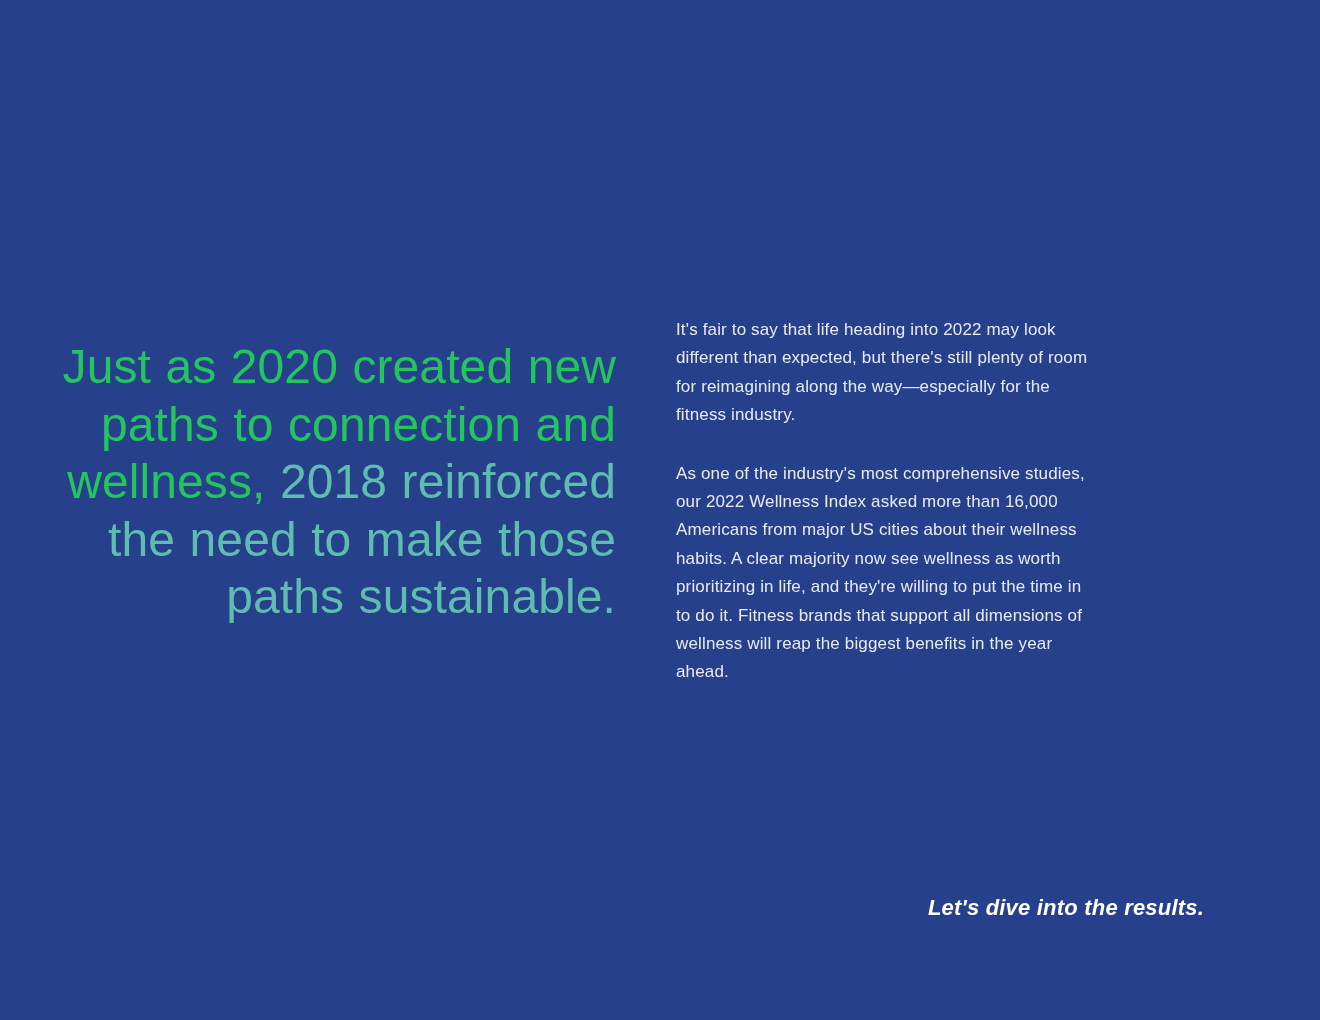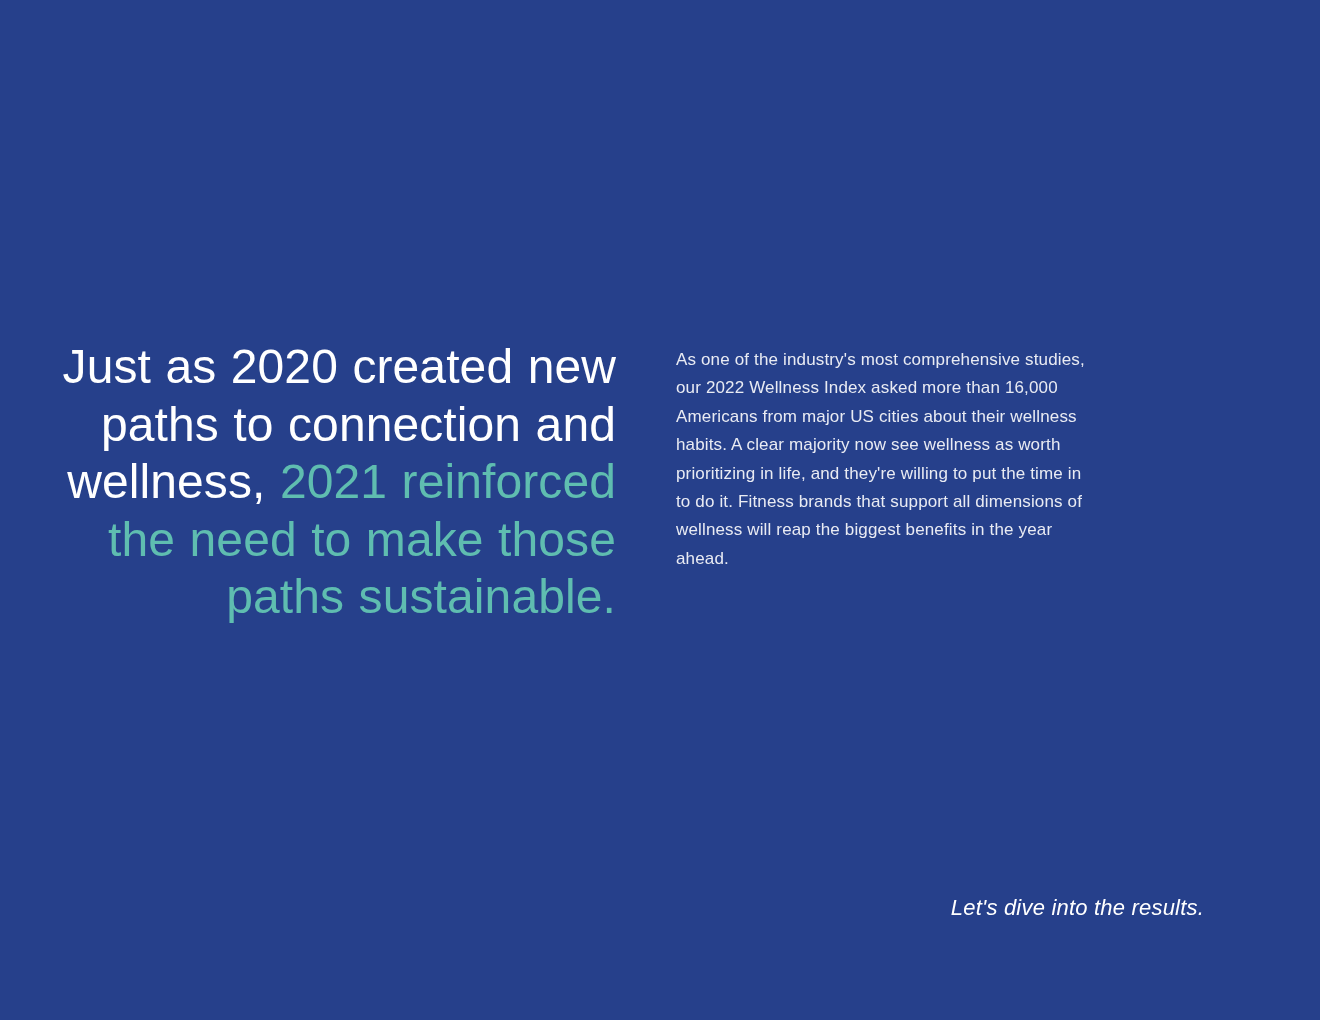--- a/index.html
+++ b/index.html
@@ -31,21 +31,21 @@
     width: 556px;
     text-align: right;
     font-size: 48px;
     line-height: 57.5px;
     font-weight: 300;
     letter-spacing: 0.1px;
     color: #FFFFFF;
     word-spacing: 1px;
   }
   .headline .lead {
-    color: #ffffff;
+    color: #22c55e;
   }
   .headline .accent {
     color: #5FBDB0;
   }
 
   
   .body-col {
     position: absolute;
     left: 676px;
     top: 316px;
@@ -64,35 +64,36 @@
   }
 
   
   .closing {
     position: absolute;
     right: 116px;
     top: 893px;
     font-size: 22px;
     line-height: 30px;
     font-style: italic;
-    font-weight: 400;
+    font-weight: 700;
     color: #FFFFFF;
     letter-spacing: 0.2px;
     white-space: nowrap;
     text-align: right;
   }
 </style>
 </head>
 <body>
 
 <div class="slide">
 
   <h1 class="headline">
-    <span class="lead">Just as 2020 created new paths to connection and wellness, </span><span class="accent">2021 reinforced the need to make those paths sustainable.</span>
+    <span class="lead">Just as 2020 created new paths to connection and wellness, </span><span class="accent">2018 reinforced the need to make those paths sustainable.</span>
   </h1>
 
   <div class="body-col">
+    <p class="para-1">It's fair to say that life heading into 2022 may look different than expected, but there's still plenty of room for reimagining along the way—especially for the fitness industry.</p>
     <p class="para-2">As one of the industry's most comprehensive studies, our 2022 Wellness Index asked more than 16,000 Americans from major US cities about their wellness habits. A clear majority now see wellness as worth prioritizing in life, and they're willing to put the time in to do it. Fitness brands that support all dimensions of wellness will reap the biggest benefits in the year ahead.</p>
   </div>
 
   <div class="closing">Let's dive into the results.</div>
 
 </div>
 
 </body></html>

